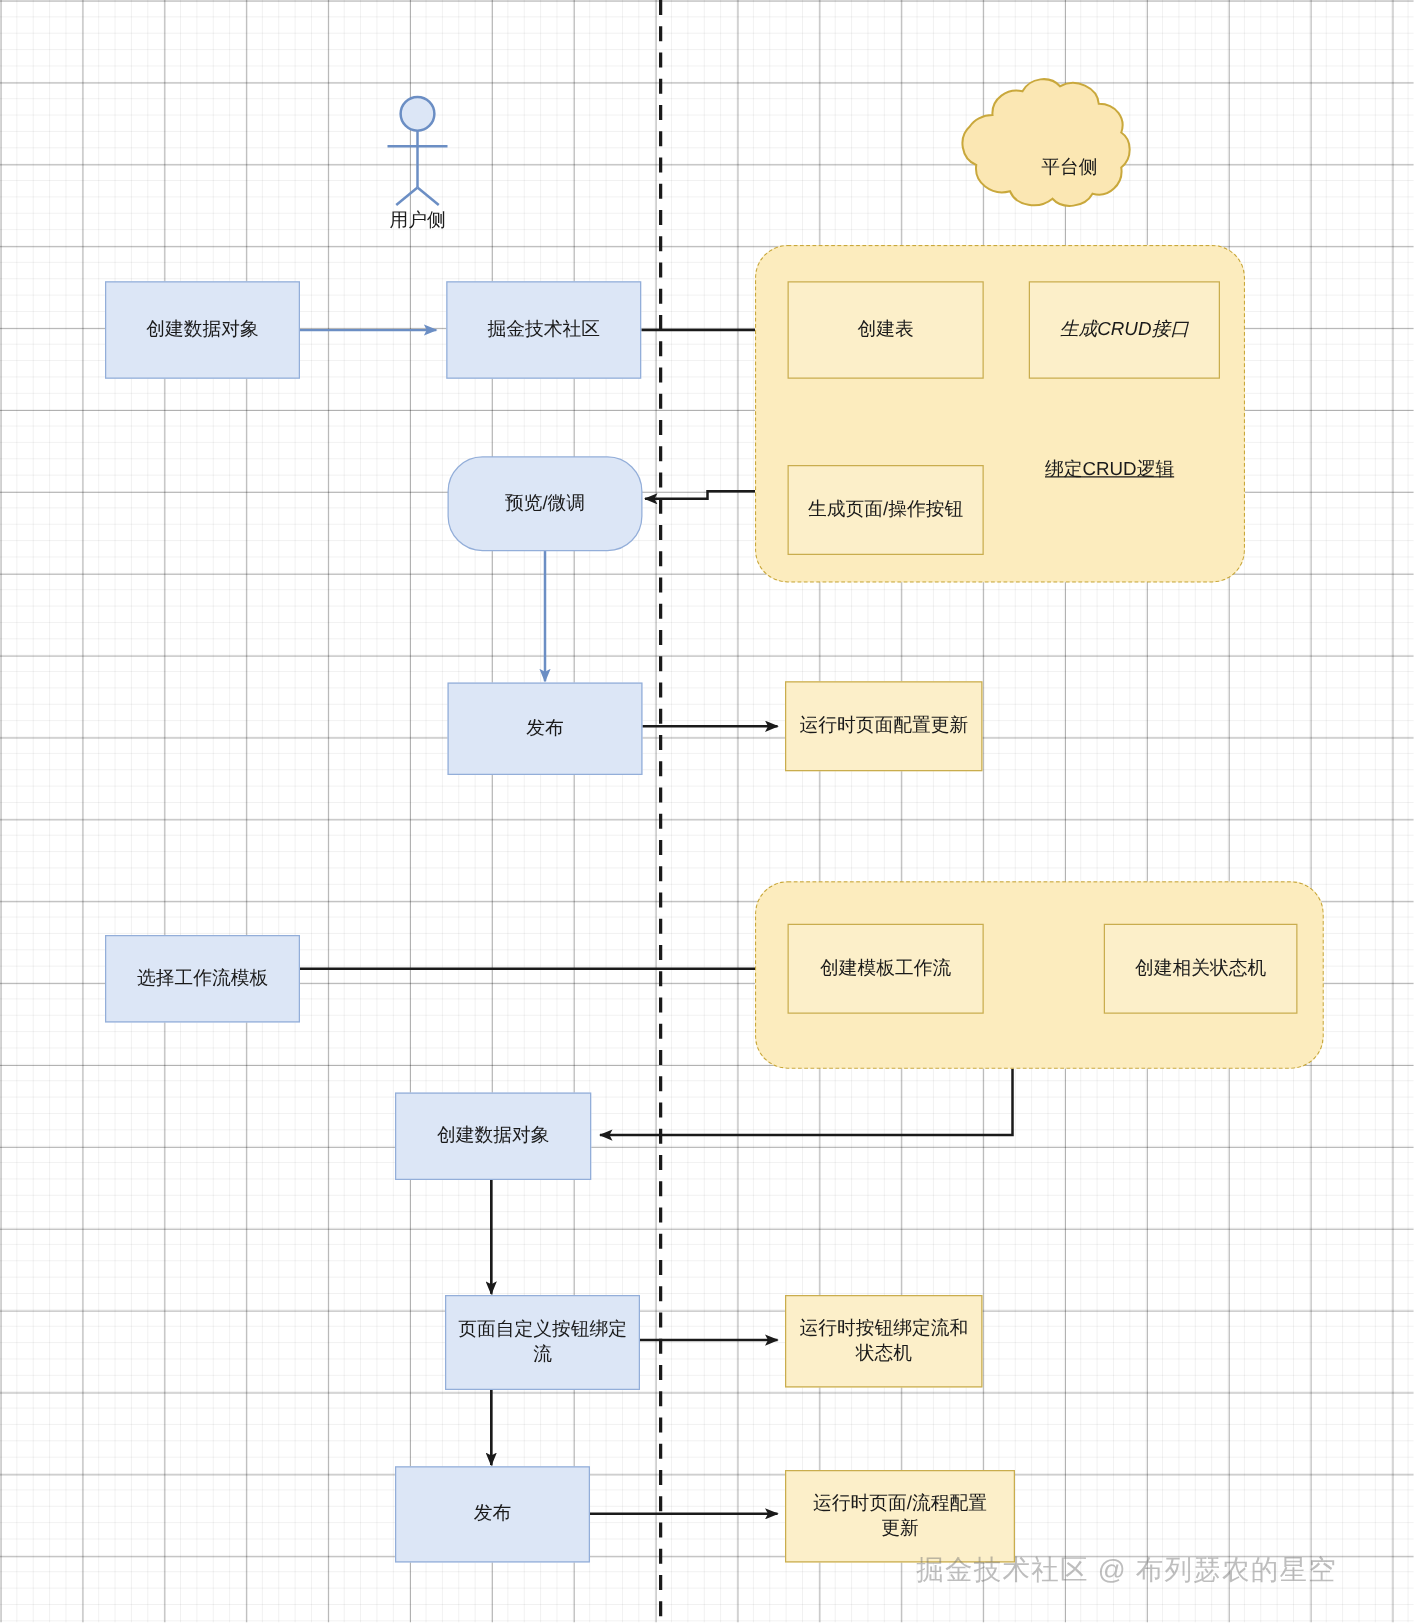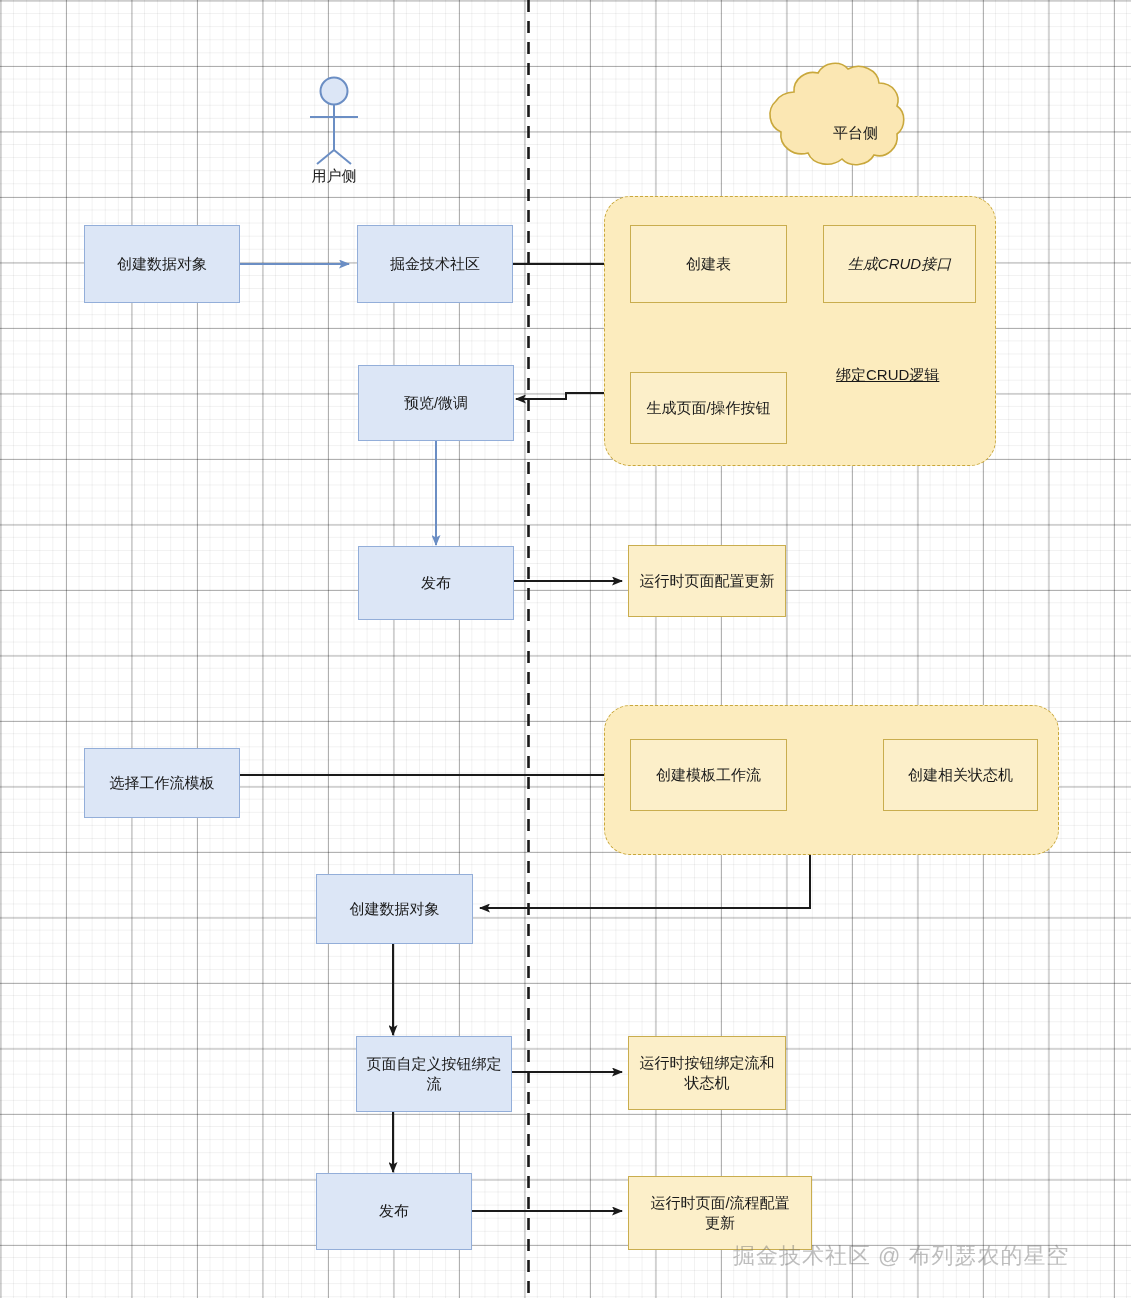--- a/index.html
+++ b/index.html
@@ -173,21 +173,21 @@
   <div class="cloud-label" style="left:798px; top:124px; width:80px;">平台侧</div>
 
   <div class="group-box" style="left:604px; top:196px; width:392px; height:270px;"></div>
 
   <div class="group-box" style="left:604px; top:705px; width:455px; height:150px;"></div>
 
   <div class="node blue" style="left:84px; top:225px; width:156px; height:78px;">创建数据对象</div>
 
   <div class="node blue" style="left:357px; top:225px; width:156px; height:78px;">掘金技术社区</div>
 
-  <div class="node blue" style="left:358px; top:365px; width:156px; height:76px;">预览/微调</div>
+  <div class="node blue" style="left:358px; top:365px; width:156px; height:76px;border-radius:28px;">预览/微调</div>
 
   <div class="node blue" style="left:358px; top:546px; width:156px; height:74px;">发布</div>
 
   <div class="node yellow" style="left:630px; top:225px; width:157px; height:78px;">创建表</div>
 
   <div class="node yellow" style="left:823px; top:225px; width:153px; height:78px;font-style:italic;">生成CRUD接口</div>
 
   <div class="node yellow" style="left:630px; top:372px; width:157px; height:72px;">生成页面/操作按钮</div>
 
   <div class="free-label" style="left:836px; top:366px;">绑定CRUD逻辑</div>

